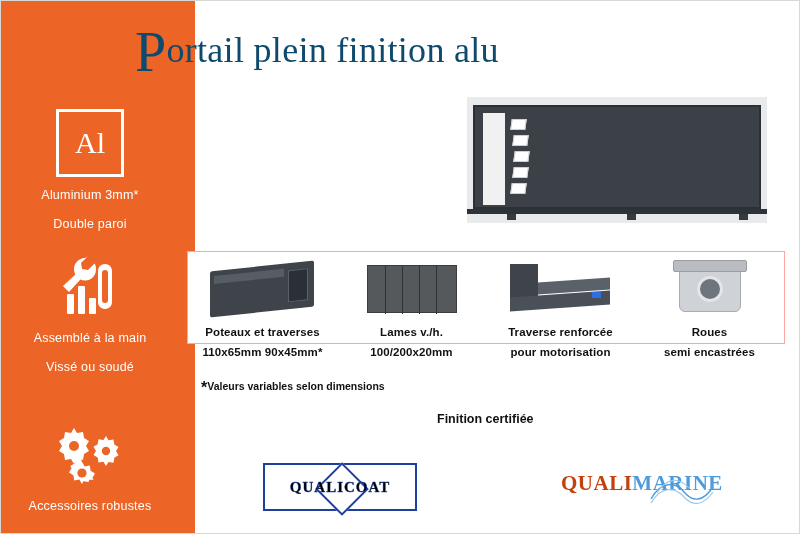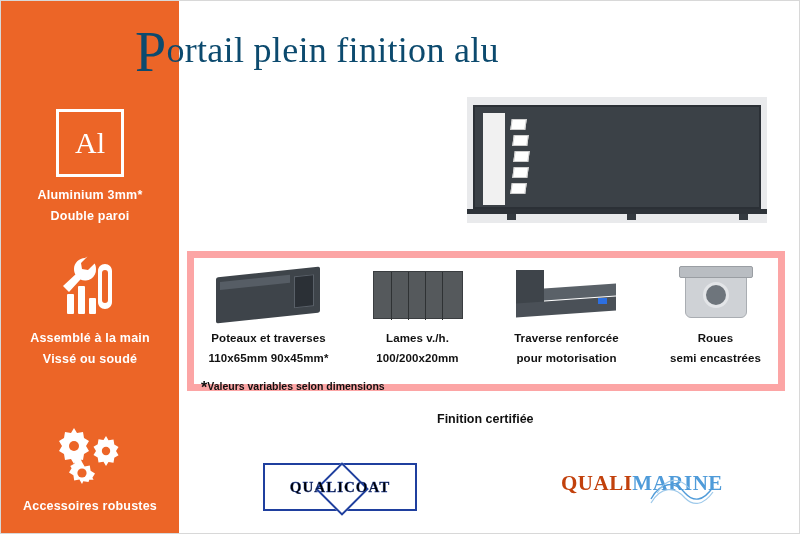--- a/index.html
+++ b/index.html
@@ -26,38 +26,40 @@
   
   #sidebar {
     position: absolute;
     left: 0;
     top: 0;
     width: 178px;
     height: 534px;
     background: #ec6527;
     color: #ffffff;
     text-align: center;
+    padding-left: 16px;
   }
   .side-block {
     position: absolute;
     left: 0;
     width: 178px;
     text-align: center;
   }
   .side-icon {
     display: block;
     margin: 0 auto 8px auto;
   }
   .side-label {
     display: block;
     font-size: 12.5px;
     line-height: 21px;
     letter-spacing: 0.2px;
     color: #ffffff;
-    font-weight: 700;
+    font-weight: 400;
+    margin-top: 8px;
   }
   
   .al-box {
     width: 62px;
     height: 62px;
     border: 3px solid #ffffff;
     margin: 0 auto;
     display: flex;
     align-items: center;
     justify-content: center;
@@ -132,22 +134,22 @@
     height: 6px;
     background: #343a40;
     top: 117px;
   }
   
   #components {
     position: absolute;
     left: 186px;
     top: 250px;
     width: 598px;
-    height: 140px;
-    border: 7px solid #fca5a5;
+    height: 93px;
+    border: 1px solid #fca5a5;
     background: #ffffff;
     box-sizing: border-box;
   }
   .comp {
     position: absolute;
     top: 0;
     width: 149px;
     height: 122px;
     text-align: center;
   }

